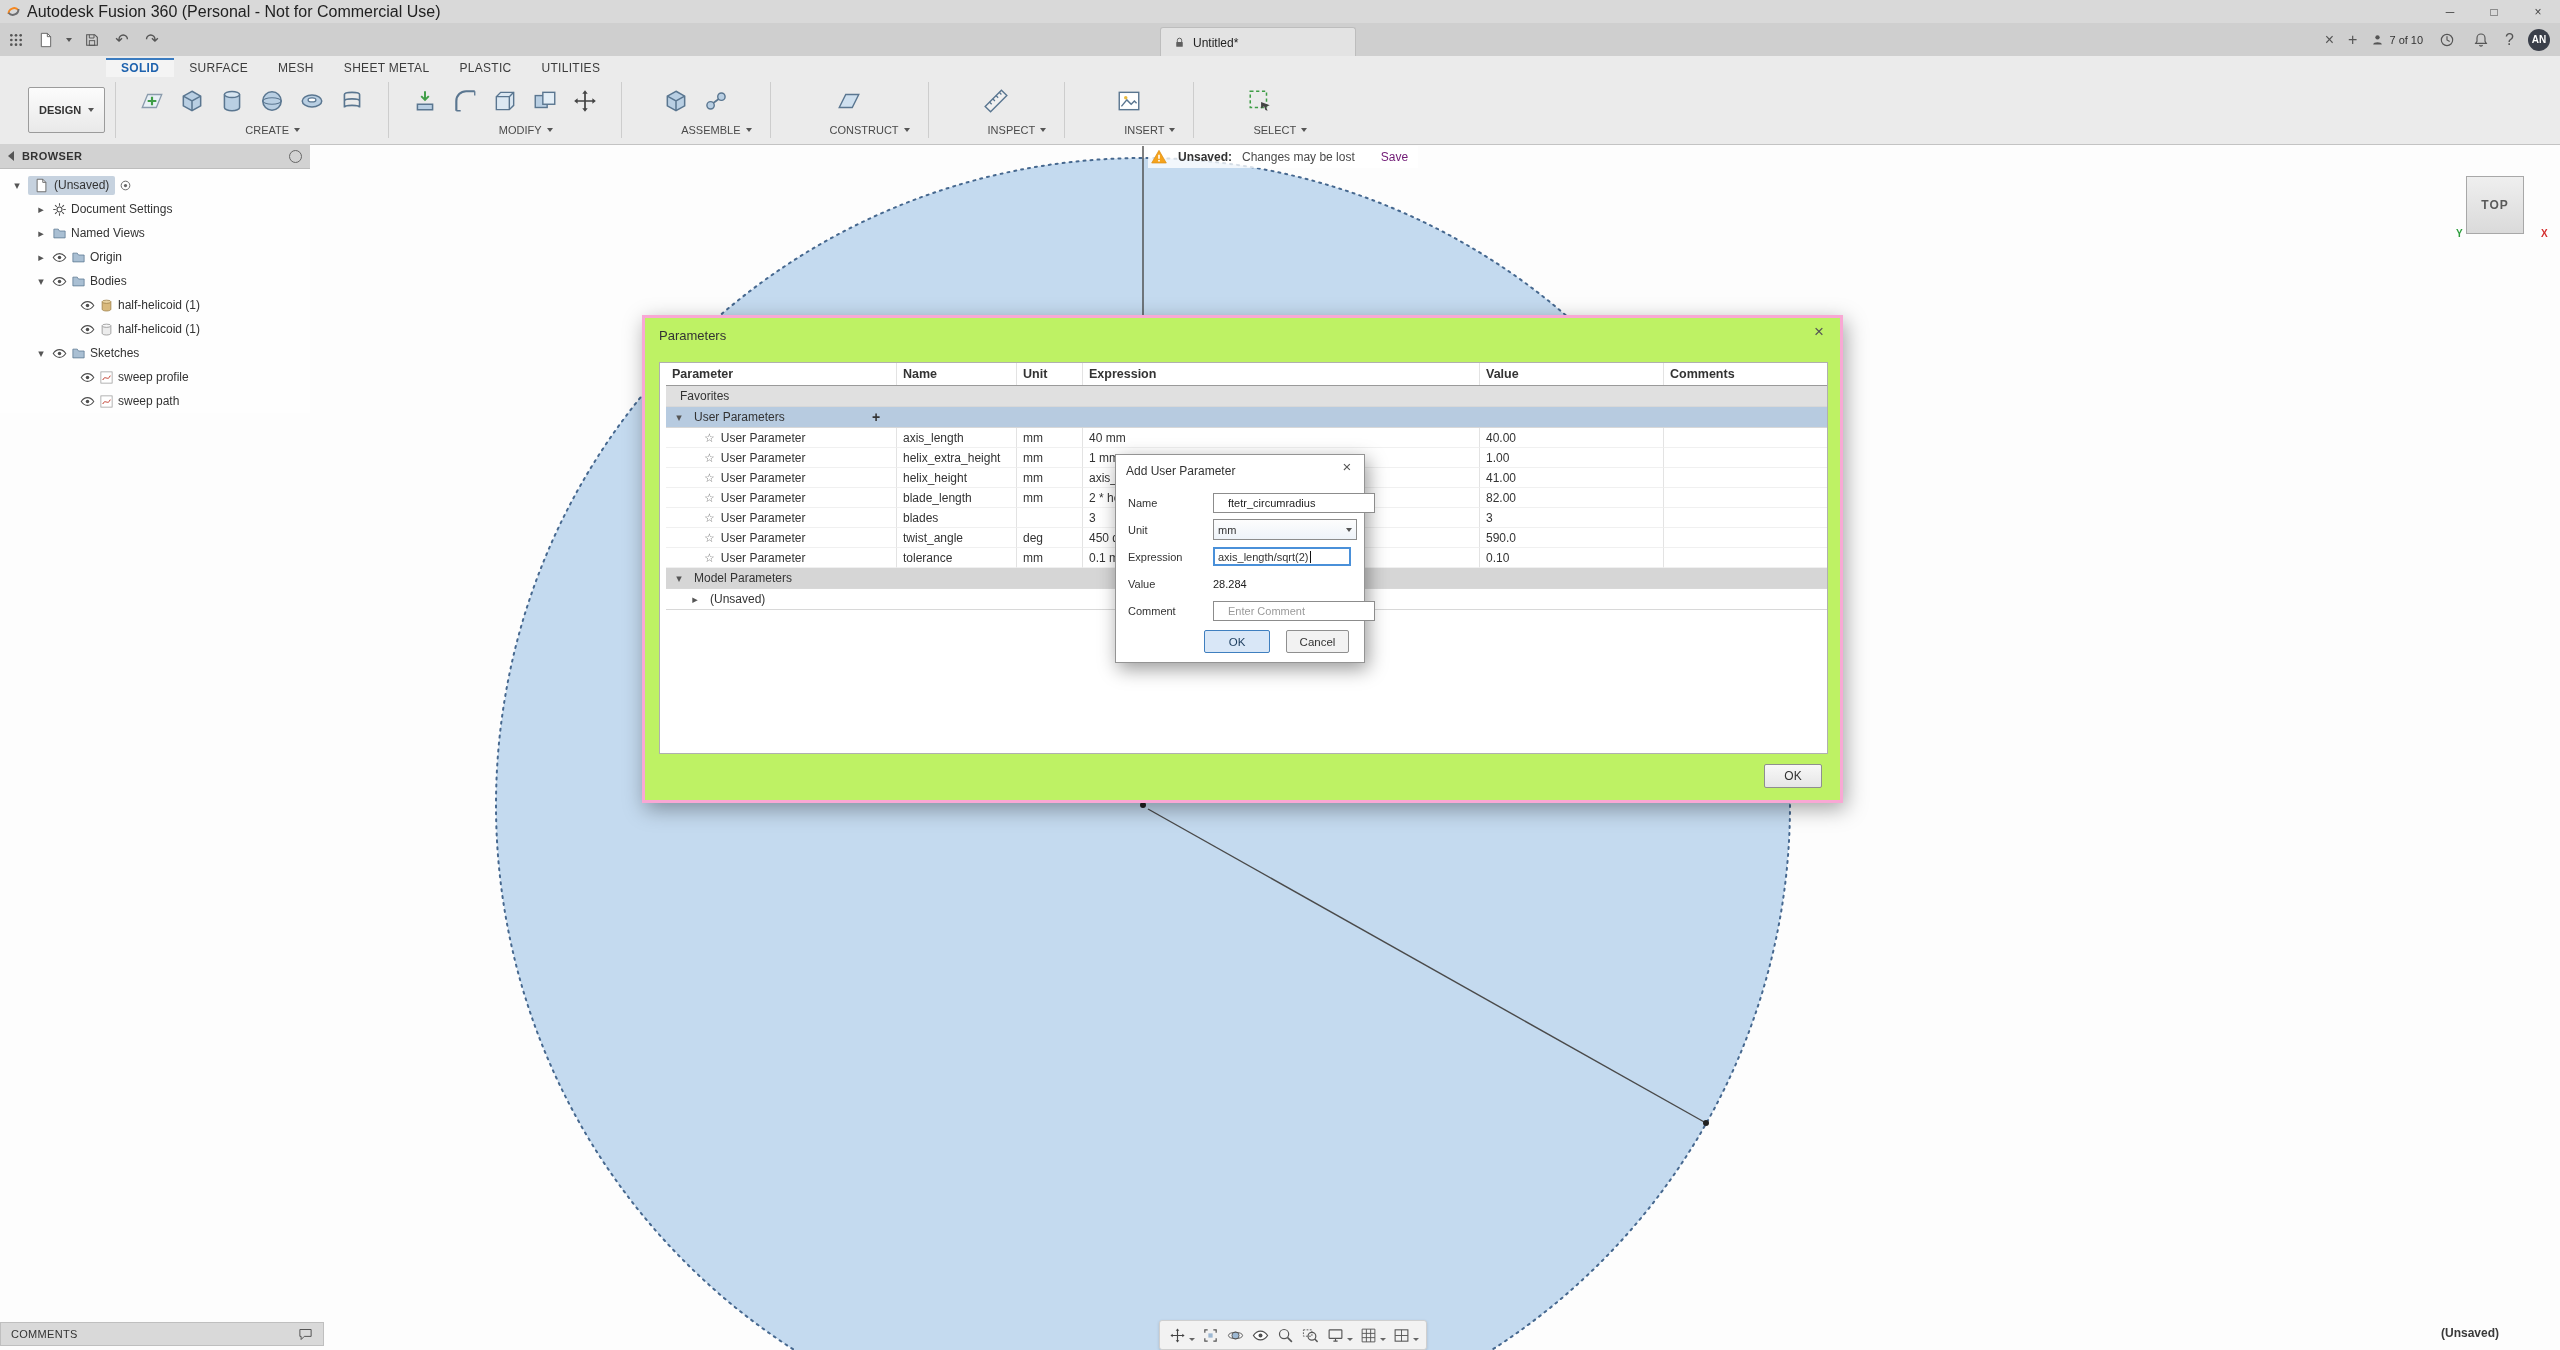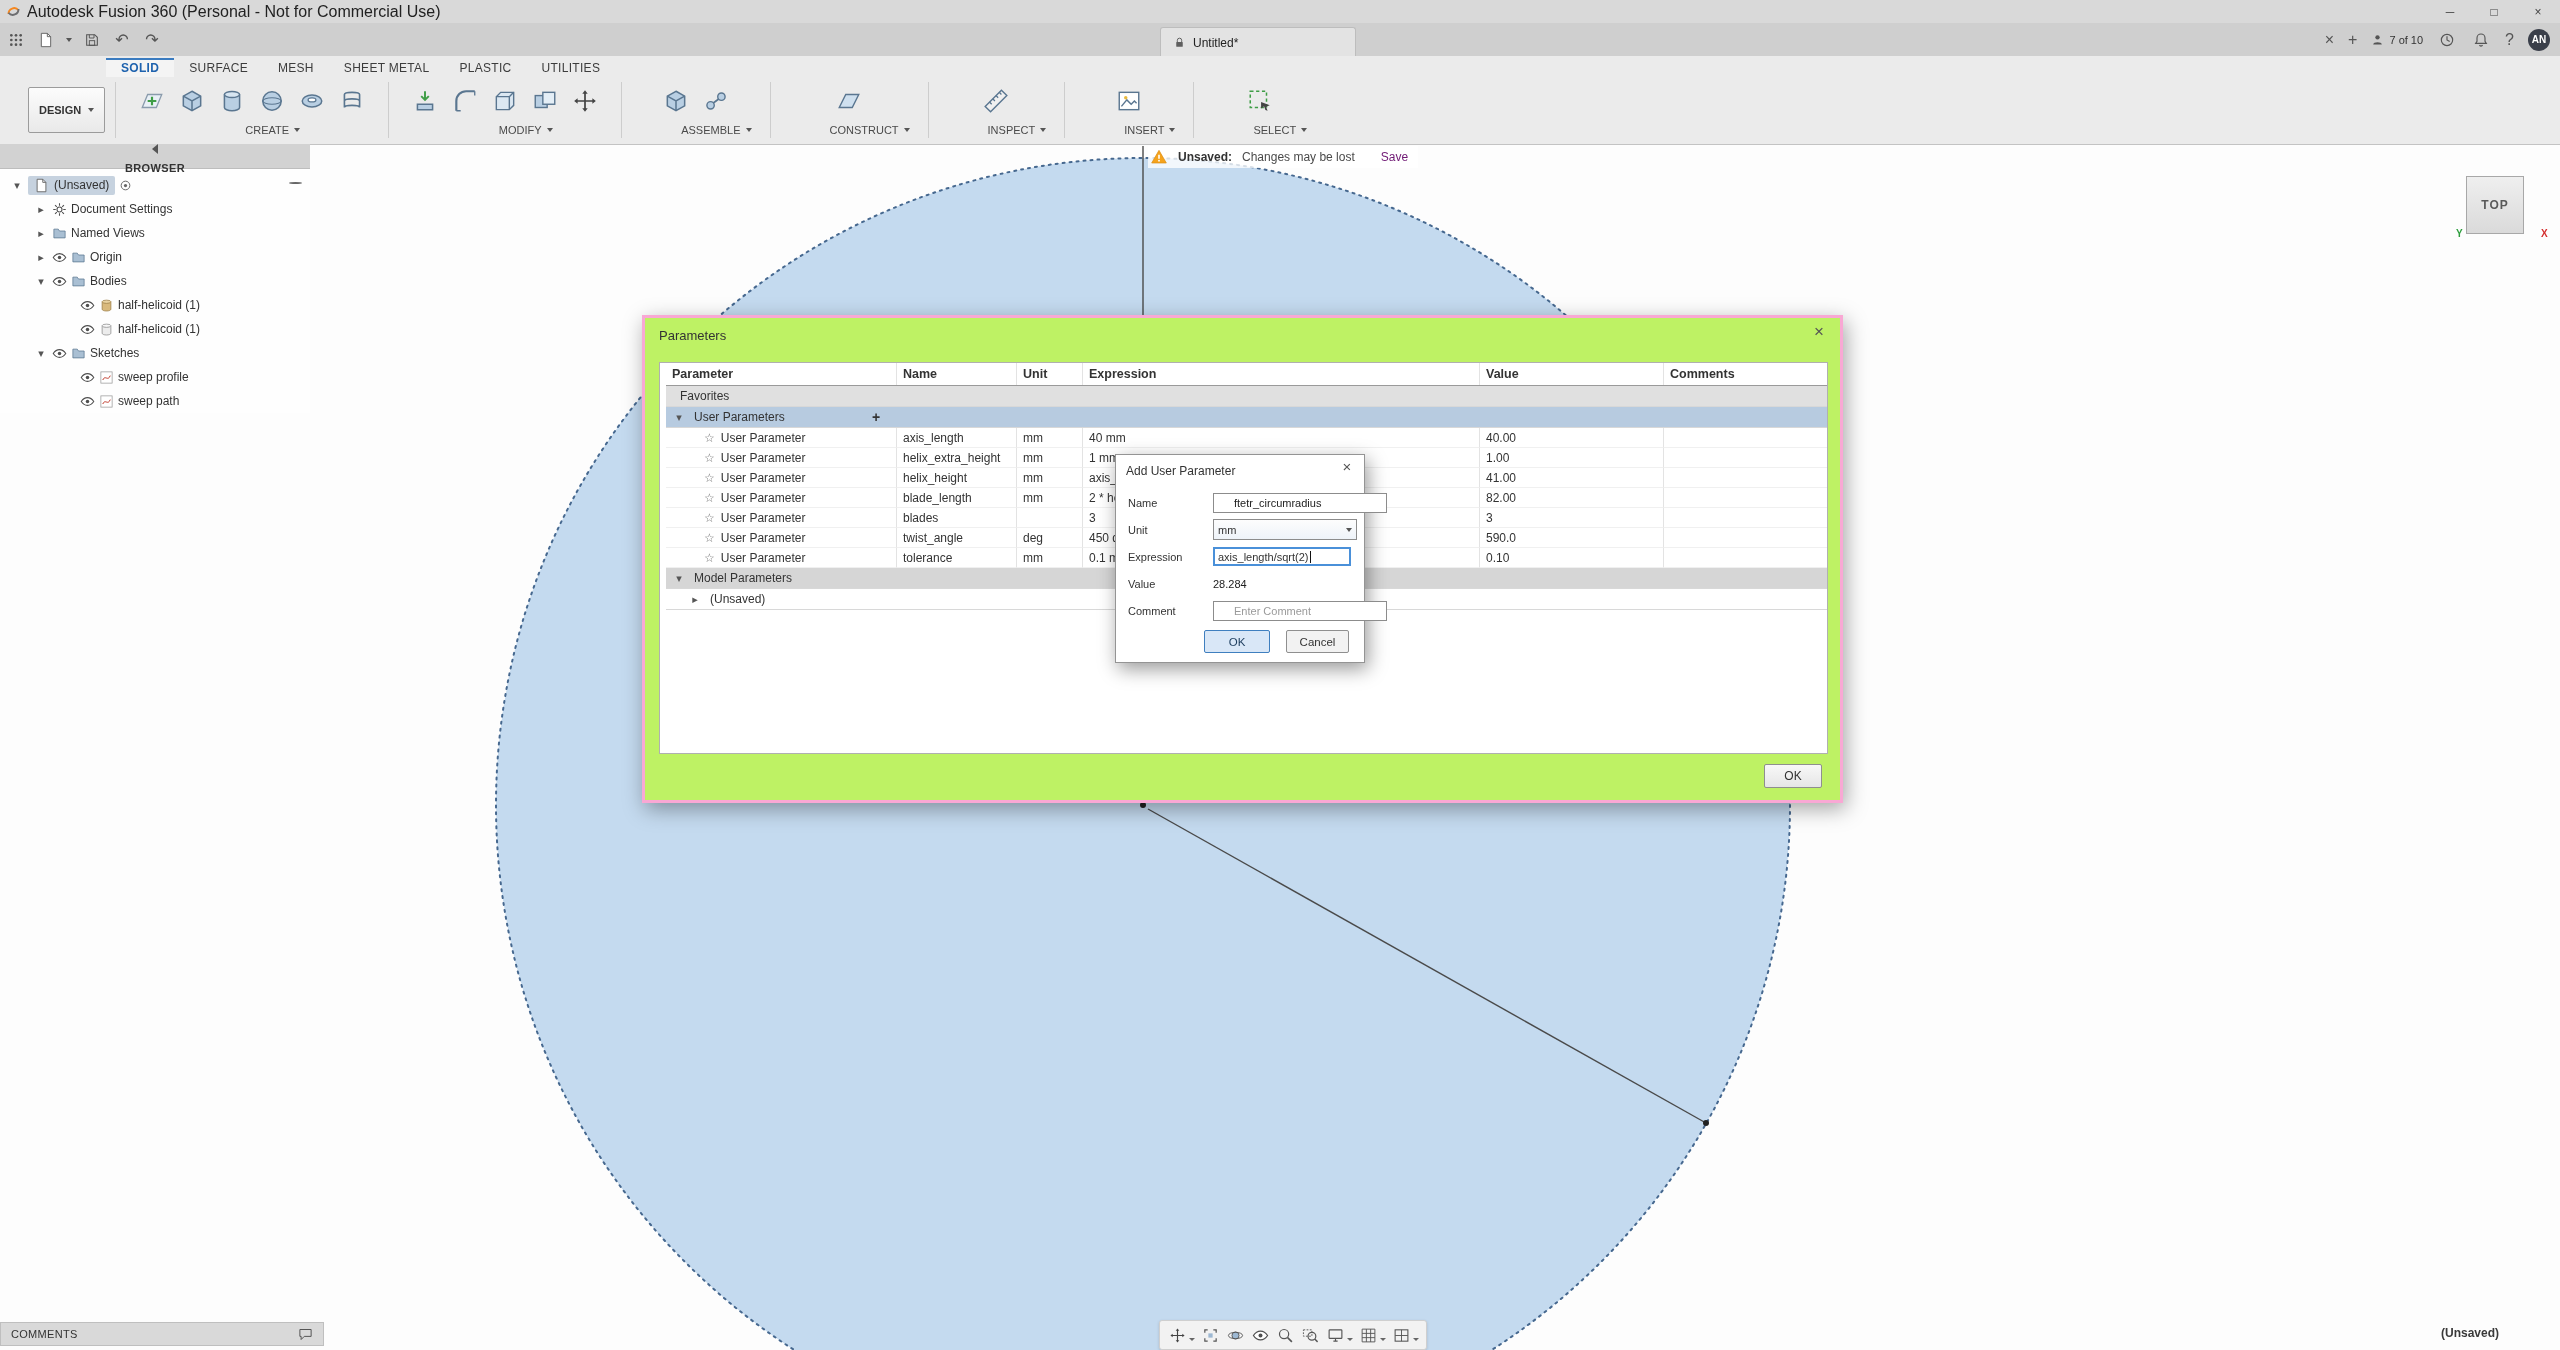--- a/index.html
+++ b/index.html
@@ -58,21 +58,21 @@
   .warn-save{font-size:12px;color:#701a75;}
   .viewcube{position:absolute;left:2466px;top:176px;width:56px;height:56px;background:linear-gradient(#efefef,#dadada);
     border:1px solid #a8a8a8;display:flex;align-items:center;justify-content:center;
     font-size:12px;letter-spacing:1px;color:#5a5a5a;font-weight:bold;z-index:4;}
   .axis-x{position:absolute;left:2541px;top:228px;font-size:10px;color:#d42e2e;font-weight:bold;z-index:4;}
   .axis-y{position:absolute;left:2456px;top:228px;font-size:10px;color:#2e9e3e;font-weight:bold;z-index:4;}
   .status-unsaved{position:absolute;left:2441px;top:1326px;font-size:12px;font-weight:bold;color:#3a3a3a;z-index:5;}
 
   
   .browser{position:absolute;left:0;top:144px;width:310px;z-index:5;background:rgba(255,255,255,.6);}
-  .bheader{height:24px;background:#d2d2d2;display:flex;align-items:center;padding:0 8px;gap:8px;border-bottom:1px solid #bdbdbd;flex-direction:column;}
+  .bheader{height:24px;background:#d2d2d2;display:flex;align-items:center;padding:0 8px;gap:8px;border-bottom:1px solid #bdbdbd;}
   .bh-collapse{width:0;height:0;border-top:5px solid transparent;border-bottom:5px solid transparent;border-right:6px solid #555;}
   .bh-title{font-size:11px;font-weight:bold;color:#333;letter-spacing:.4px;}
   .bh-circle{margin-left:auto;width:11px;height:11px;border:1.6px solid #666;border-radius:50%;}
   .tree{padding-top:4px;}
   .trow{height:24px;display:flex;align-items:center;gap:4px;font-size:12px;color:#333;}
   .arr{width:14px;text-align:center;color:#555;font-size:11px;line-height:1;}
   .hl{display:flex;align-items:center;gap:5px;padding:2px 6px;border-radius:2px;}
   .hl.sel{background:#c6d2df;}
   .tlabel{white-space:nowrap;}
 
@@ -110,21 +110,21 @@
     border:1px solid #8f8f8f;border-radius:2px;display:flex;align-items:center;justify-content:center;font-size:12px;color:#333;}
 
   
   .adialog{position:absolute;left:1115px;top:454px;width:248px;height:207px;background:#fff;border:1px solid #949494;
     box-shadow:3px 6px 18px rgba(0,0,0,.4);z-index:20;}
   .atitle{position:absolute;left:10px;top:9px;font-size:12px;color:#333;}
   .aclose{position:absolute;right:8px;top:3px;font-size:15px;color:#555;width:18px;text-align:center;}
   .afields{position:absolute;left:0;top:34px;width:100%;}
   .arow{height:27px;display:flex;align-items:center;padding-left:12px;}
   .alabel{flex:0 0 85px;font-size:11px;color:#333;}
-  .ainput{width:132px;height:16px;border:1px solid #8c8c8c;font-size:11px;padding:1px 20px;
+  .ainput{width:132px;height:16px;border:1px solid #8c8c8c;font-size:11px;padding:1px 14px;
     font-family:"Liberation Sans",sans-serif;color:#222;background:#fff;}
   .aselect{width:138px;height:19px;border:1px solid #8c8c8c;background:linear-gradient(#fdfdfd,#eef3f9);
     display:flex;align-items:center;font-size:11px;padding-left:4px;position:relative;}
   .aselect .caret{position:absolute;right:4px;}
   .afake{width:138px;height:19px;border:2px solid #4a90d9;display:flex;align-items:center;font-size:11px;padding-left:3px;box-sizing:border-box;}
   .tcaret{display:inline-block;width:1px;height:12px;background:#111;margin-left:1px;}
   .avalue{font-size:11px;color:#222;}
   .abtns{position:absolute;left:88px;top:175px;display:flex;gap:16px;}
   .abtn{height:21px;display:flex;align-items:center;justify-content:center;font-size:11.5px;border-radius:2px;}
   .abtn.ok{width:64px;background:#d9e7f7;border:1px solid #3f7fbf;color:#1d3d5e;}

